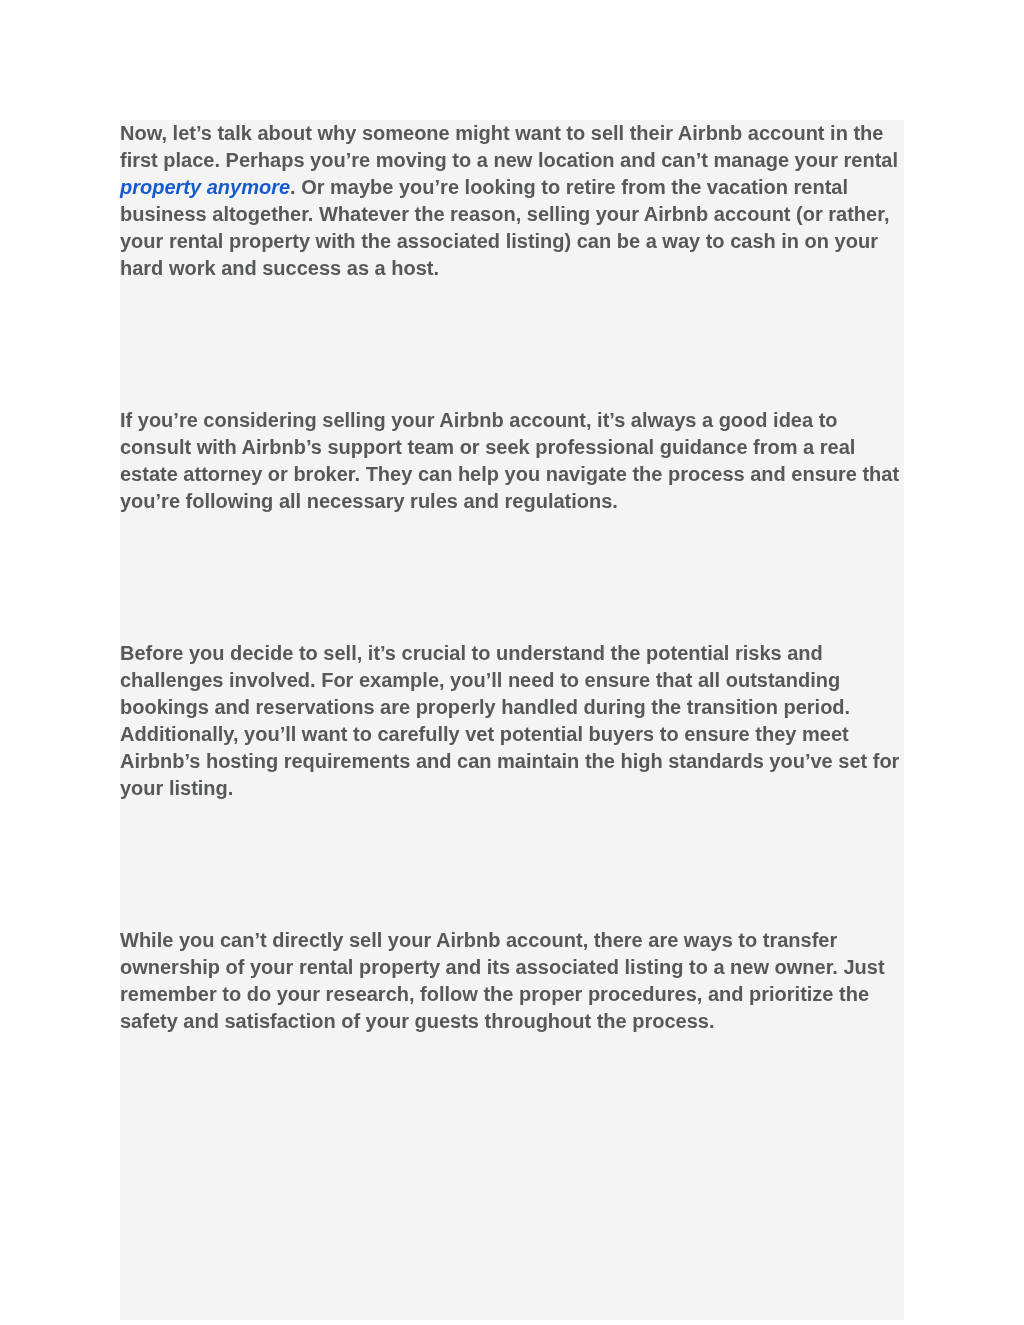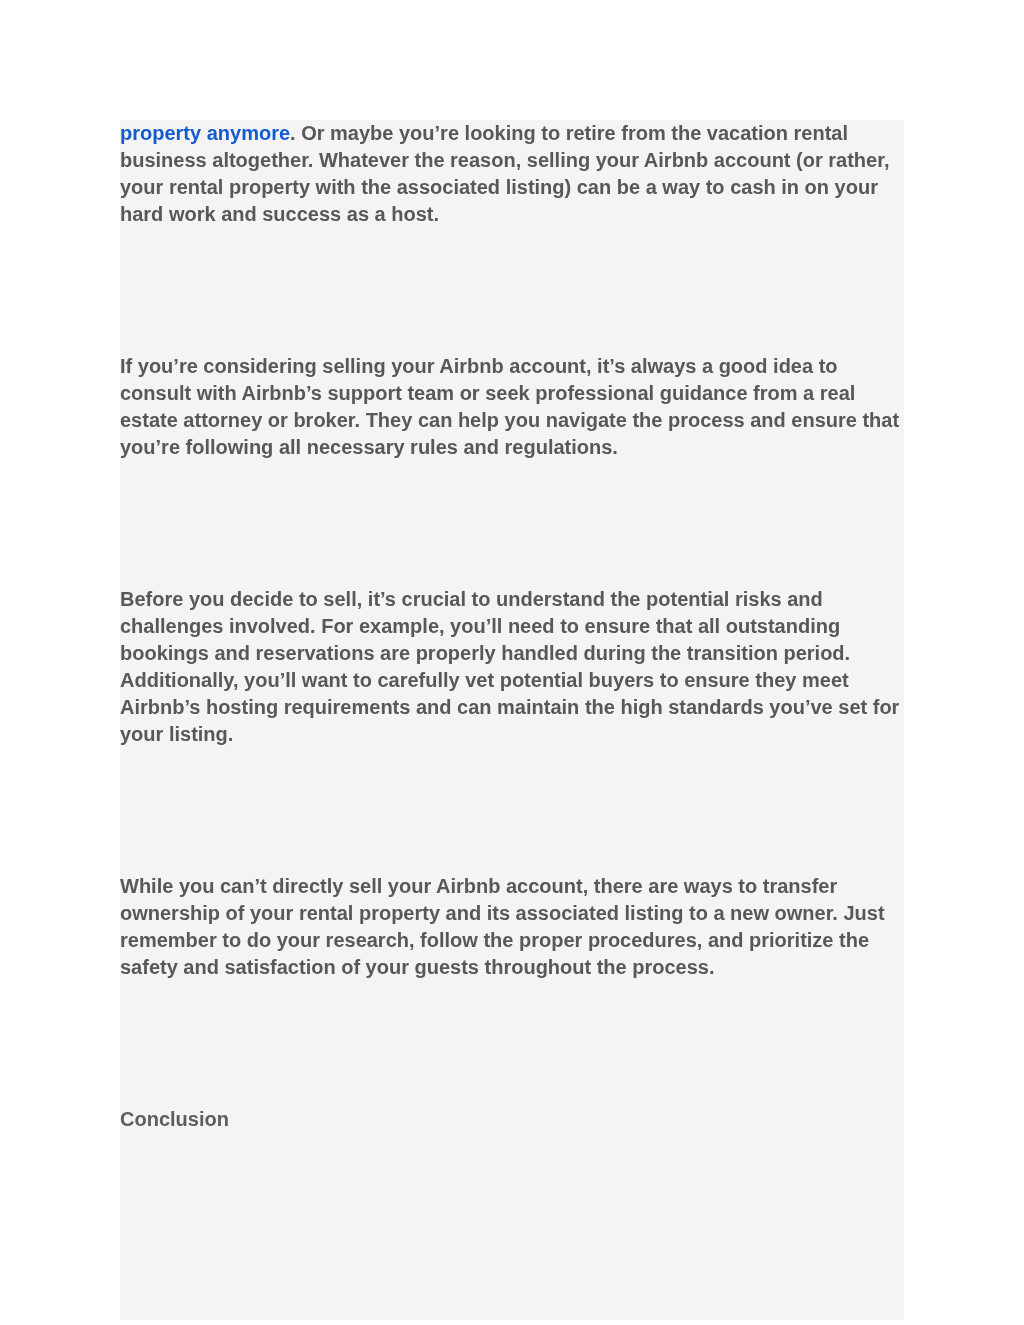--- a/index.html
+++ b/index.html
@@ -35,37 +35,40 @@
     font-size: 20px;
     line-height: 27px;
     font-weight: 700;
     color: #56585a;
     white-space: pre-line;   
   }
   .para a.doclink {
     color: #155bd0;
     text-decoration: none;
     cursor: pointer;
+    font-style: italic;
   }
   .heading {
     margin: 0;
     font-size: 20px;
     line-height: 27px;
     font-weight: 700;
     color: #5b5d60;
     white-space: pre-line;
   }
 </style>
 </head>
 <body>
 
 <div class="page">
   <div class="content-panel">
 
-    <p class="para"><a class="doclink">property anymore</a><span>. Or maybe you’re looking to retire from the vacation rental
+    <p class="para"><span>Now, let’s talk about why someone might want to sell their Airbnb account in the
+first place. Perhaps you’re moving to a new location and can’t manage your rental
+</span><a class="doclink">property anymore</a><span>. Or maybe you’re looking to retire from the vacation rental
 business altogether. Whatever the reason, selling your Airbnb account (or rather,
 your rental property with the associated listing) can be a way to cash in on your
 hard work and success as a host.</span></p>
 
     <p class="para">If you’re considering selling your Airbnb account, it’s always a good idea to
 consult with Airbnb’s support team or seek professional guidance from a real
 estate attorney or broker. They can help you navigate the process and ensure that
 you’re following all necessary rules and regulations.</p>
 
     <p class="para">Before you decide to sell, it’s crucial to understand the potential risks and
@@ -73,16 +76,15 @@
 bookings and reservations are properly handled during the transition period.
 Additionally, you’ll want to carefully vet potential buyers to ensure they meet
 Airbnb’s hosting requirements and can maintain the high standards you’ve set for
 your listing.</p>
 
     <p class="para">While you can’t directly sell your Airbnb account, there are ways to transfer
 ownership of your rental property and its associated listing to a new owner. Just
 remember to do your research, follow the proper procedures, and prioritize the
 safety and satisfaction of your guests throughout the process.</p>
 
-    <h2 class="heading">Conclusion</h2>
 
   </div>
 </div>
 
 </body></html>

